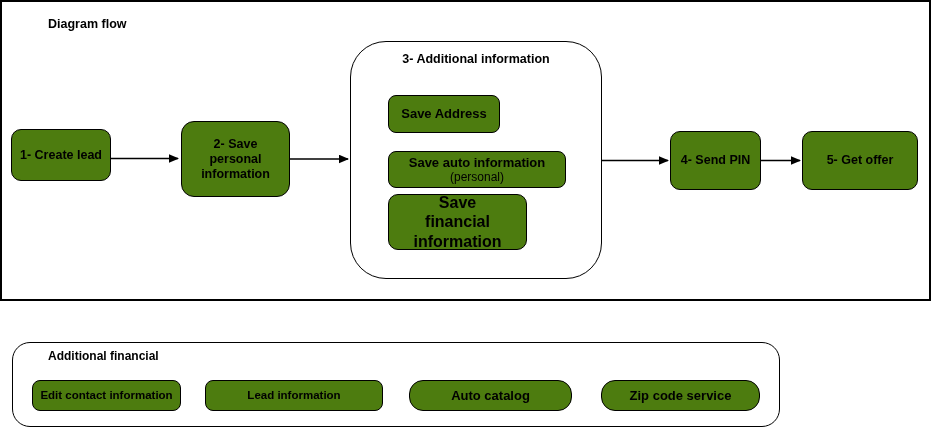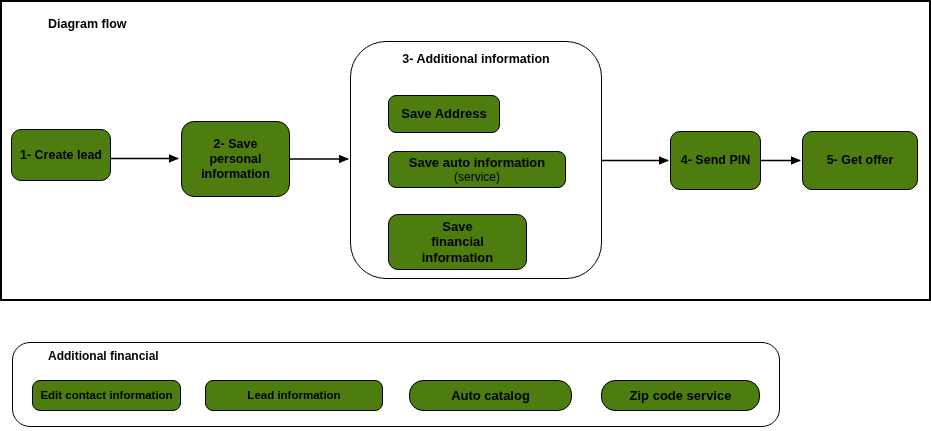--- a/index.html
+++ b/index.html
@@ -75,24 +75,24 @@
 
   <div class="node" style="left:181px;top:121px;width:109px;height:76px;border-radius:13px;padding:16px 12px;">2- Save personal information</div>
 
   <div class="group" style="left:350px;top:41px;width:252px;height:238px;"></div>
   <div class="group-title" style="left:350px;top:52px;width:252px;">3- Additional information</div>
 
   <div class="node" style="left:388px;top:95px;width:112px;height:38px;border-radius:8px;font-size:13px;">Save Address</div>
 
   <div class="node" style="left:388px;top:151px;width:178px;height:37px;border-radius:8px;font-size:13px;">
     <span>Save auto information</span>
-    <span class="note">(service)</span>
+    <span class="note">(personal)</span>
   </div>
 
-  <div class="node" style="left:388px;top:214px;width:139px;height:56px;border-radius:10px;font-size:13px;padding:0 26px;">Save financial information</div>
+  <div class="node" style="left:388px;top:194px;width:139px;height:56px;border-radius:10px;font-size:16px;padding:0 26px;">Save financial information</div>
 
   <div class="node" style="left:670px;top:131px;width:91px;height:59px;">4- Send PIN</div>
 
   <div class="node" style="left:802px;top:131px;width:116px;height:59px;">5- Get offer</div>
 
   <svg class="arrows" viewBox="0 0 931 431">
     <defs>
       <marker id="arrowhead" markerWidth="11" markerHeight="9" refX="9.5" refY="4.5" orient="auto" markerUnits="userSpaceOnUse">
         <path d="M0,0 L10.5,4.5 L0,9 z" fill="#000000"></path>
       </marker>

